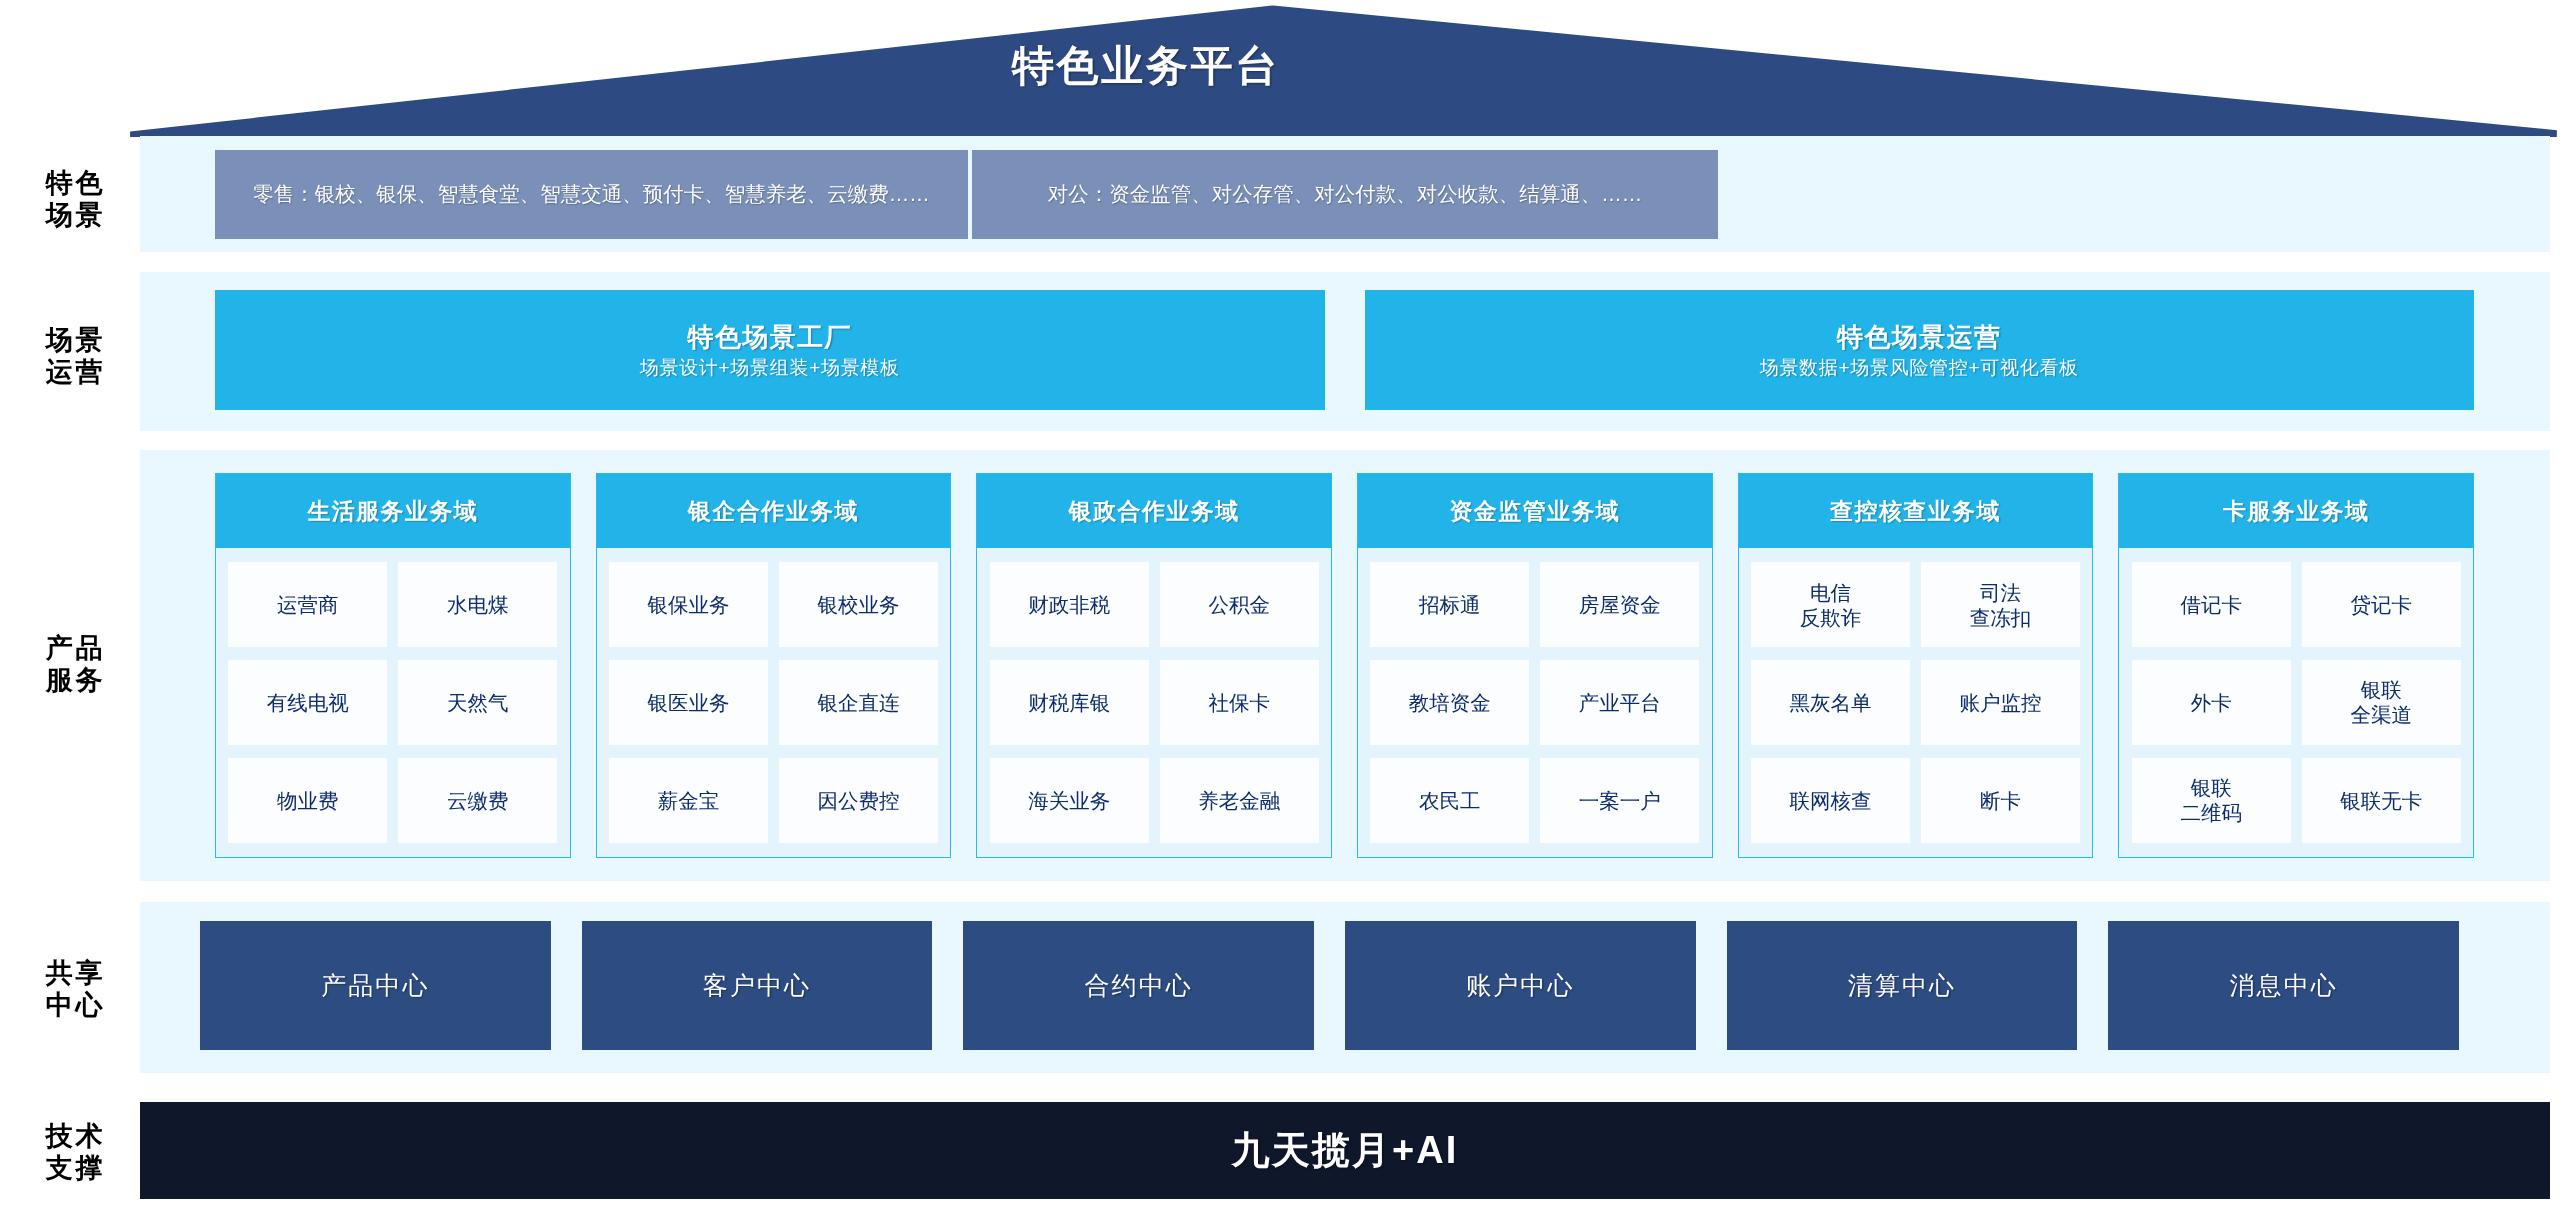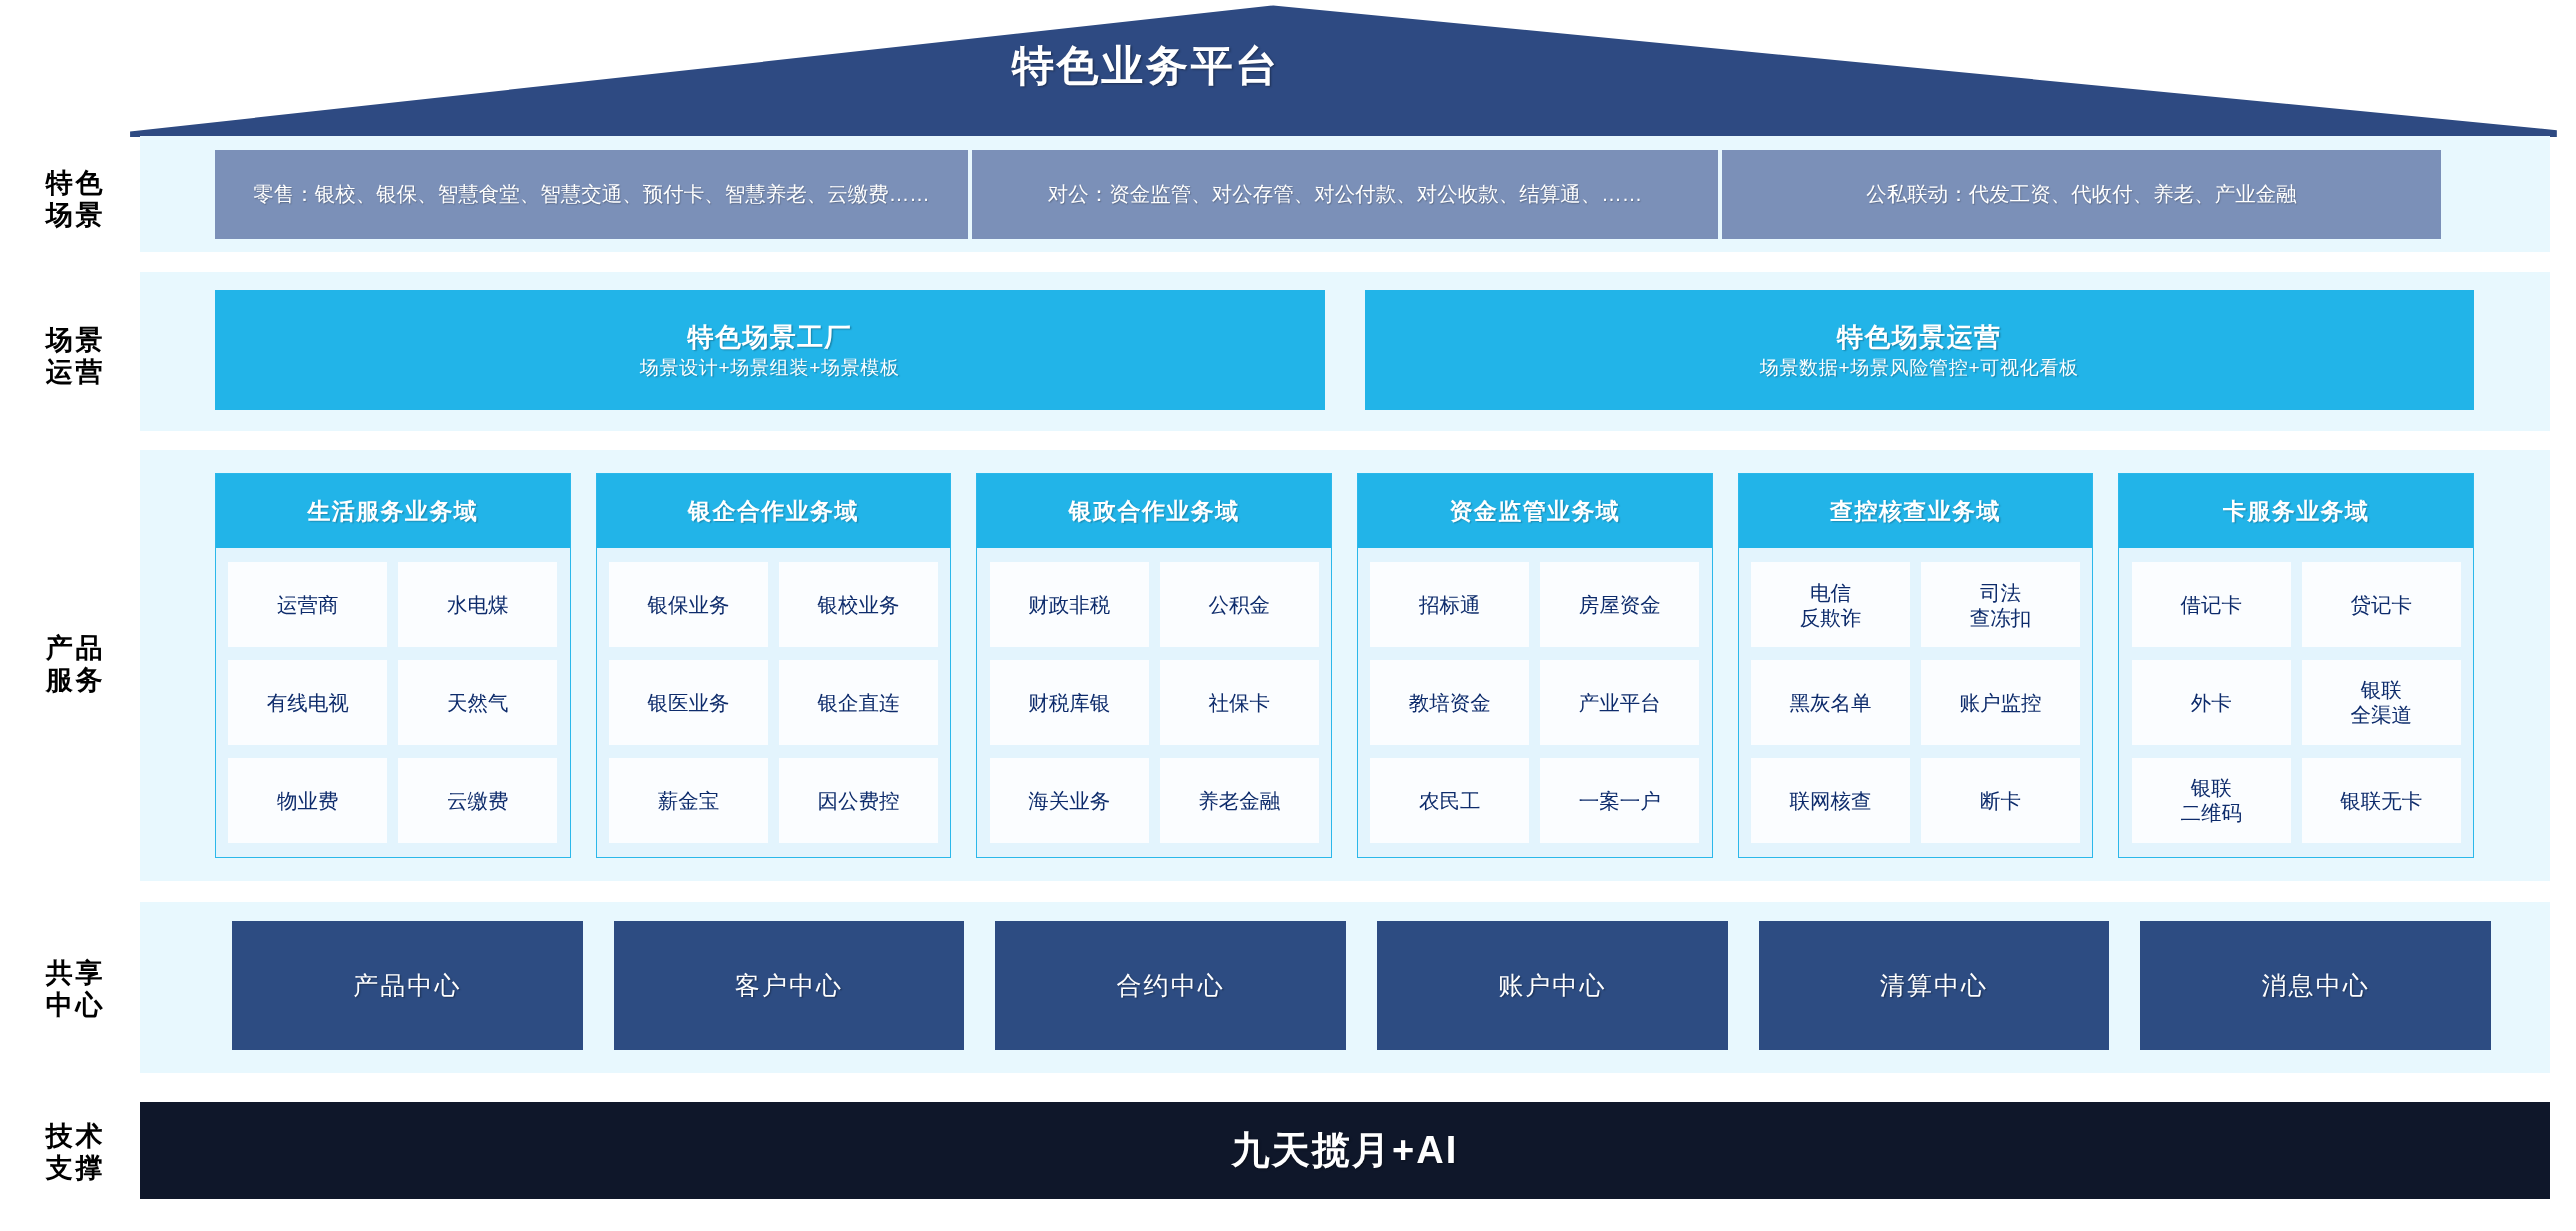--- a/index.html
+++ b/index.html
@@ -93,21 +93,21 @@
   .prod-cell{
     background:#fbfdff;color:#0d2b6b;
     display:flex;align-items:center;justify-content:center;
     text-align:center;font-size:20.5px;line-height:1.22;
     white-space:pre-line;
   }
 
   
   #row4-panel{top:902px;height:171px;}
   .shc-strip{
-    position:absolute;left:92px;top:19px;
+    position:absolute;left:60px;top:19px;
     width:2259px;height:129px;
     display:flex;gap:31px;
   }
   .shc-box{
     flex:1;background:#2d4c82;color:#ffffff;
     display:flex;align-items:center;justify-content:center;
     font-size:25px;letter-spacing:2.1px;
     text-shadow:1.4px 1.4px 1.4px rgba(0,0,0,.3);
   }
 
@@ -131,21 +131,20 @@
   </svg>
   <div class="roof-title">特色业务平台</div>
 </div>
 
 <div class="row-label" style="top: 168px; white-space: pre-line;">特色
 场景</div>
 <div class="panel" id="row1-panel">
   <div class="scn-strip">
     <div class="scn-box scn-1">零售：银校、银保、智慧食堂、智慧交通、预付卡、智慧养老、云缴费……</div>
     <div class="scn-box scn-2">对公：资金监管、对公存管、对公付款、对公收款、结算通、……</div>
-    <div class="scn-box scn-3">公私联动：代发工资、代收付、养老、产业金融</div>
   </div>
 </div>
 
 <div class="row-label" style="top: 325px; white-space: pre-line;">场景
 运营</div>
 <div class="panel" id="row2-panel">
   <div class="ops-strip">
     <div class="ops-box">
       <div class="ops-title">特色场景工厂</div>
       <div class="ops-sub">场景设计+场景组装+场景模板</div>

